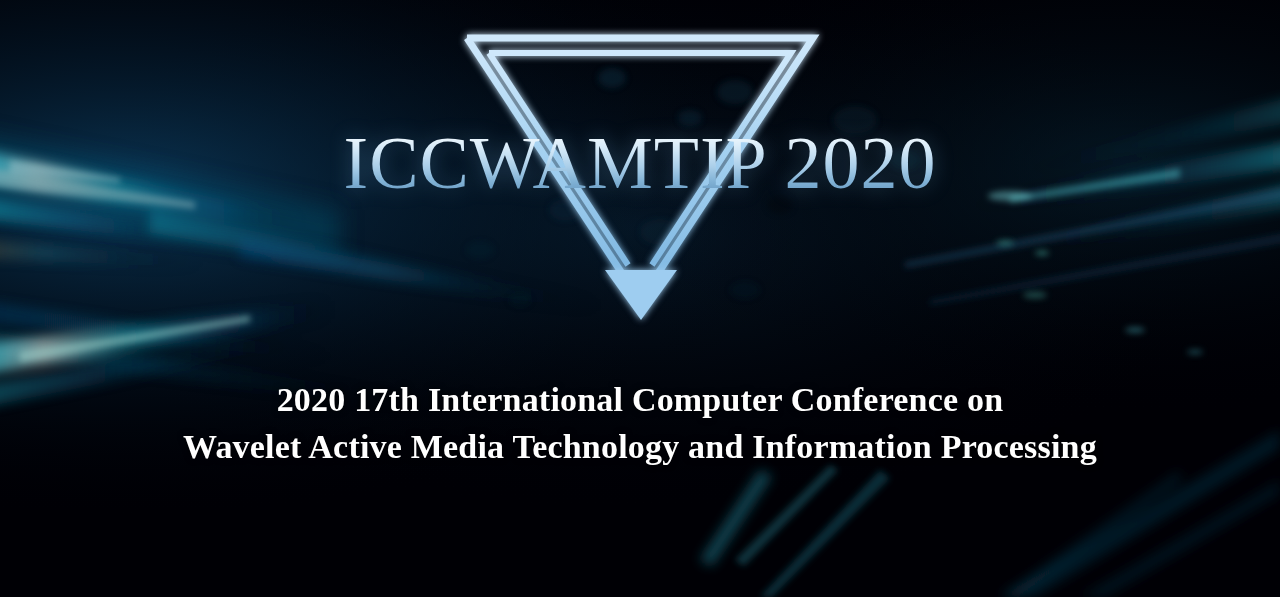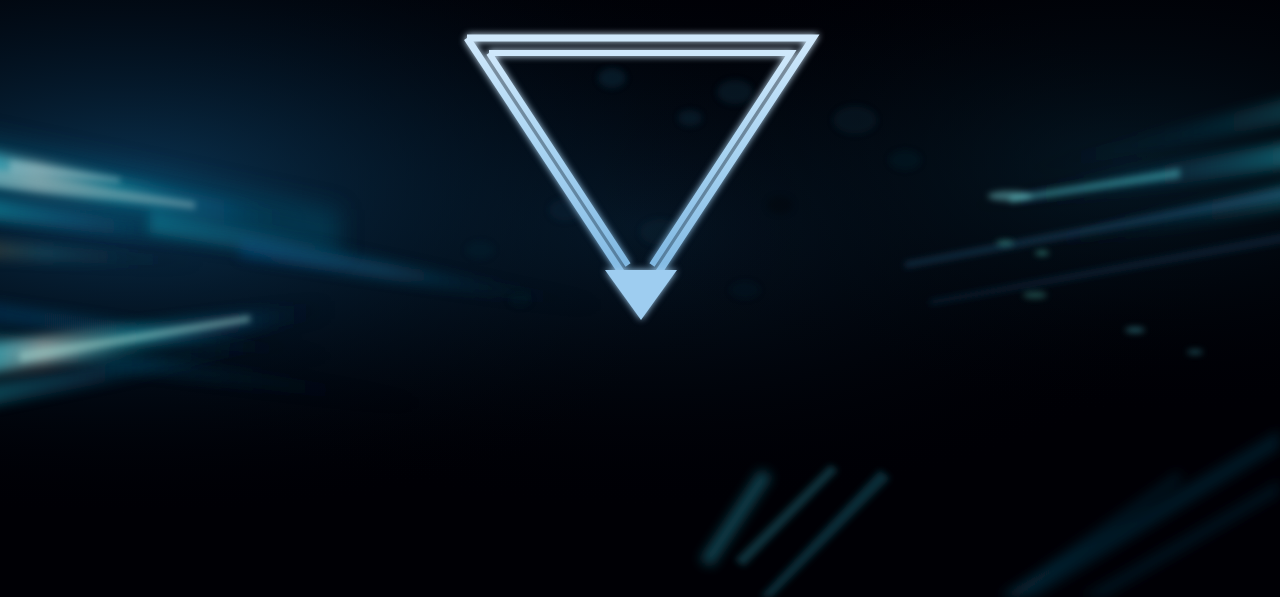--- a/index.html
+++ b/index.html
@@ -264,16 +264,21 @@
 
       <path d="M 34 31 L 336 31 L 197 243" stroke-width="6"></path>
       <path d="M 34 31 L 173 243" stroke-width="6"></path>
     </g>
 
     <g filter="url(#triGlow)">
       <polygon points="150,248 222,248 186,298" fill="#9ecdf0"></polygon>
     </g>
   </svg>
 
-
+  <div class="title">ICCWAMTIP 2020</div>
+
+  <div class="subtitle">
+    <span class="line">2020 17th International Computer Conference on</span>
+    <span class="line">Wavelet Active Media Technology and Information Processing</span>
+  </div>
 
 
 </div>
 
 </body></html>

